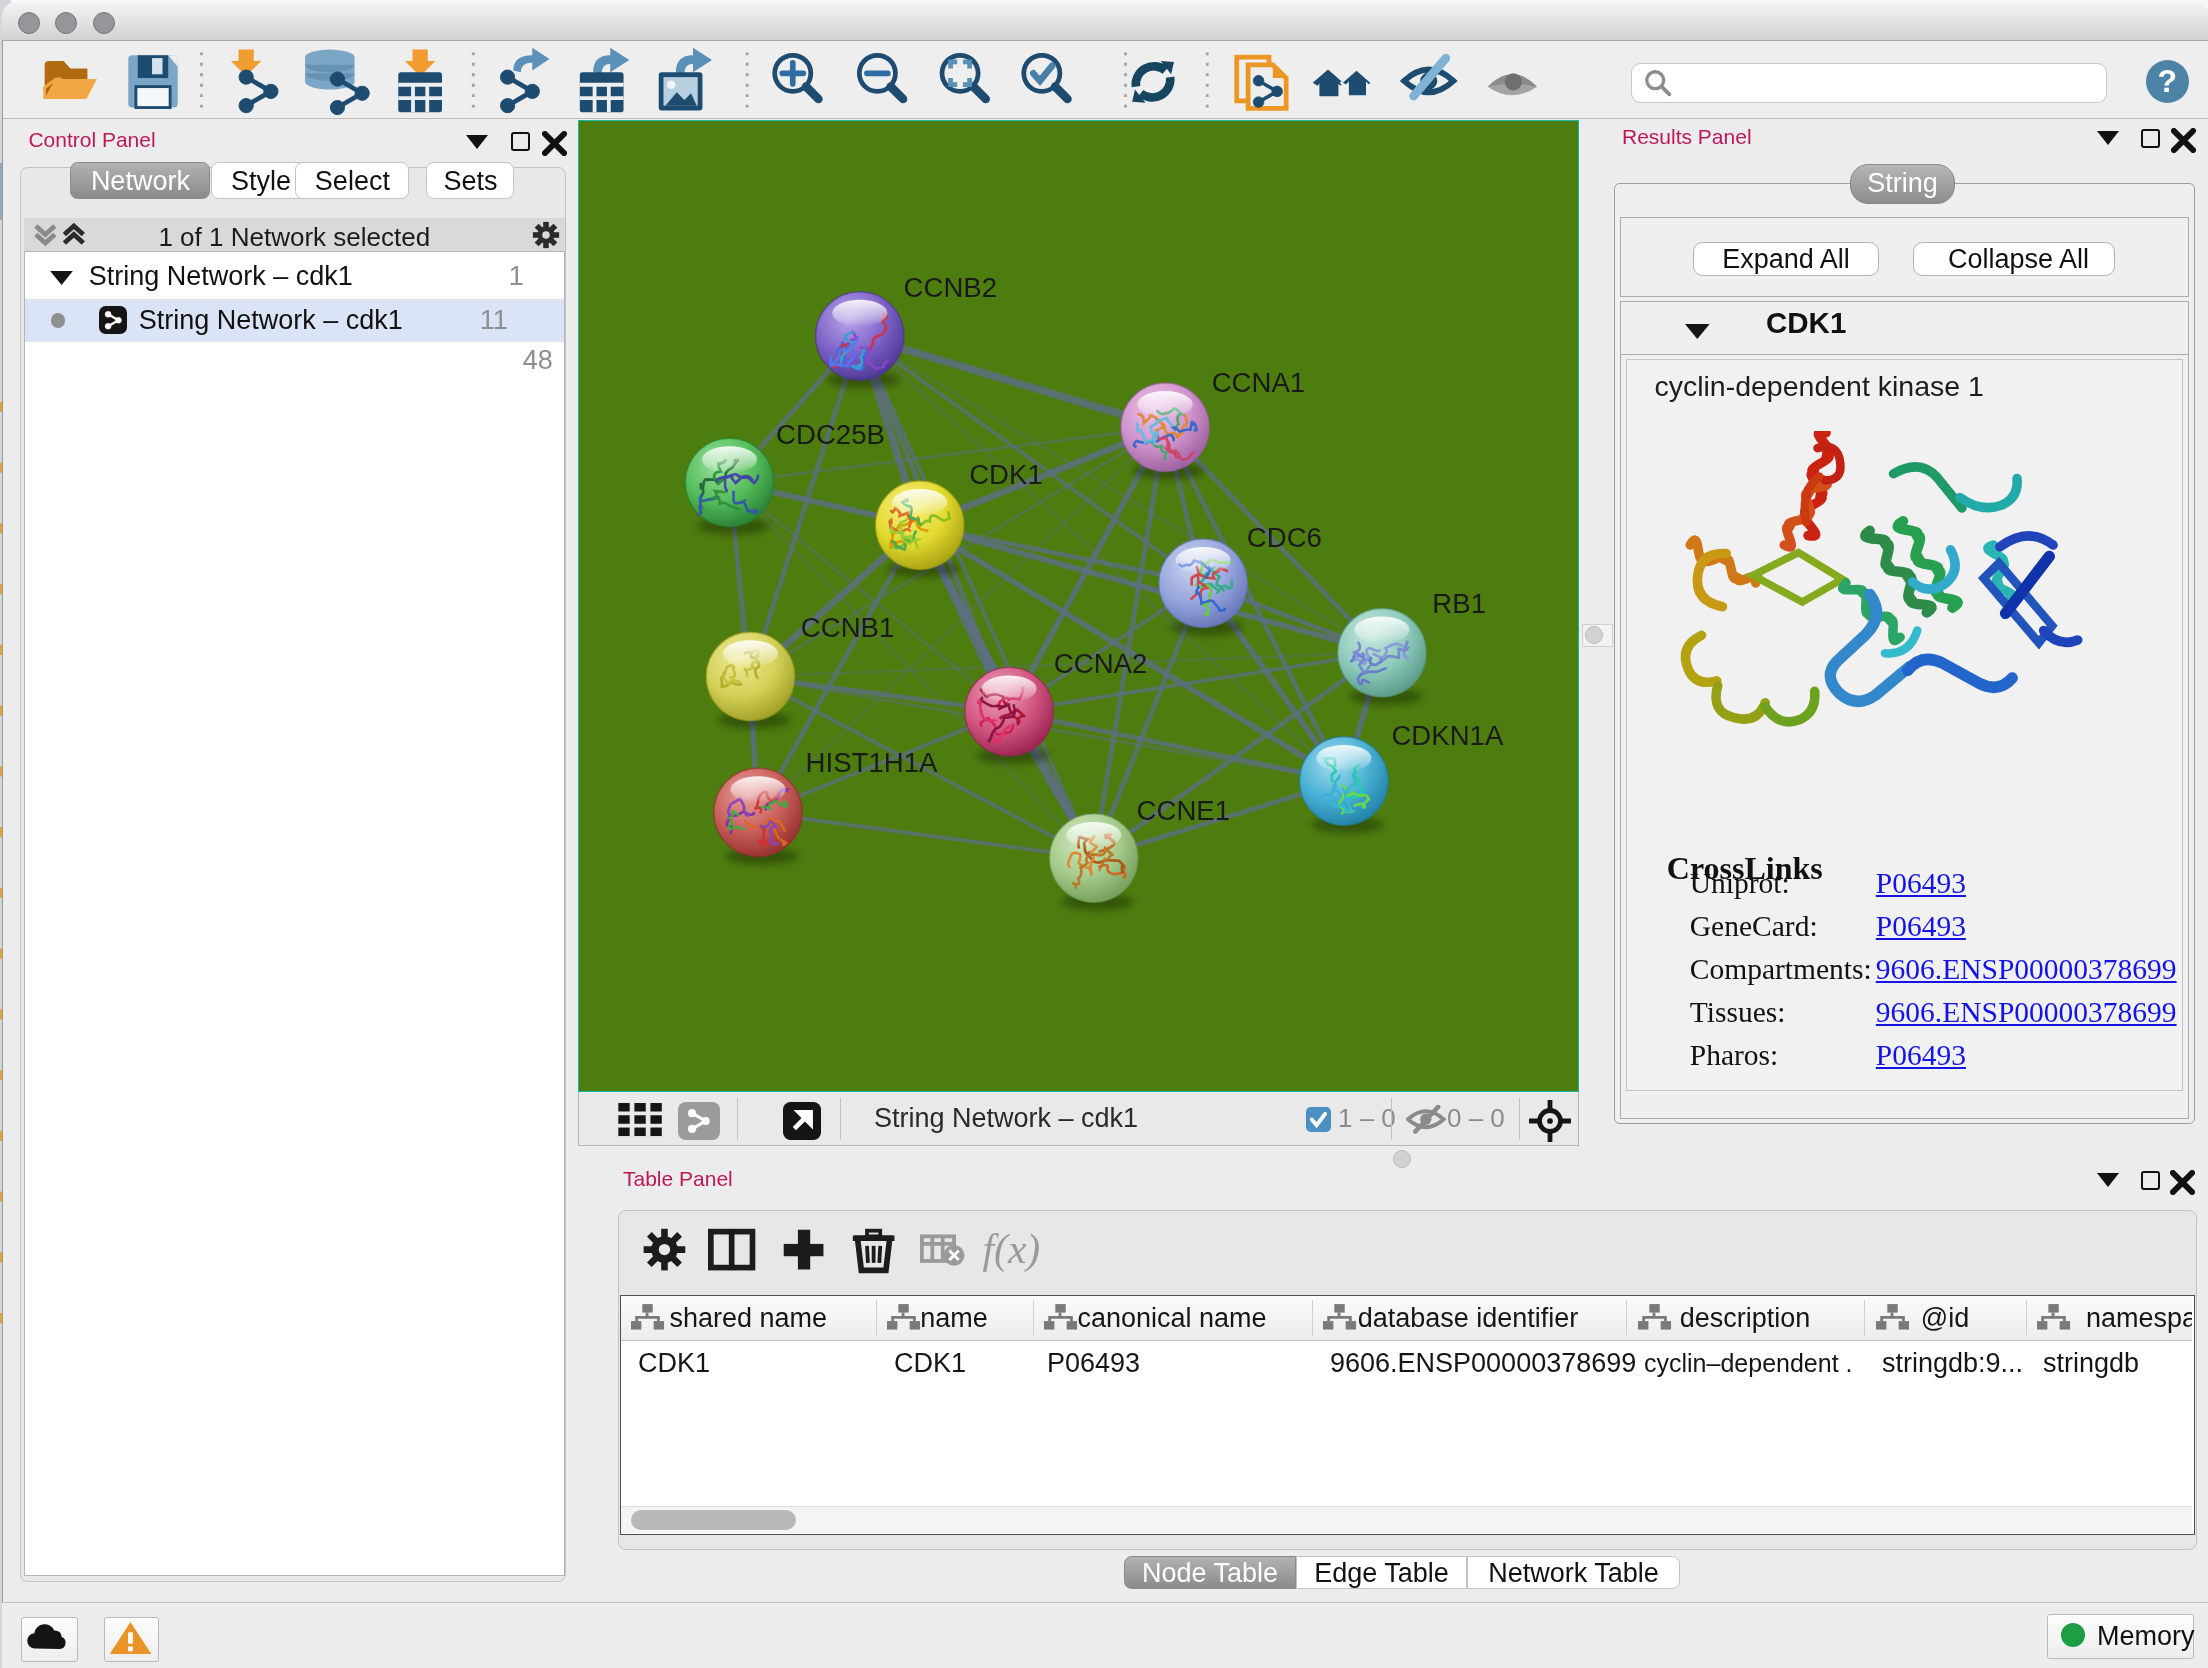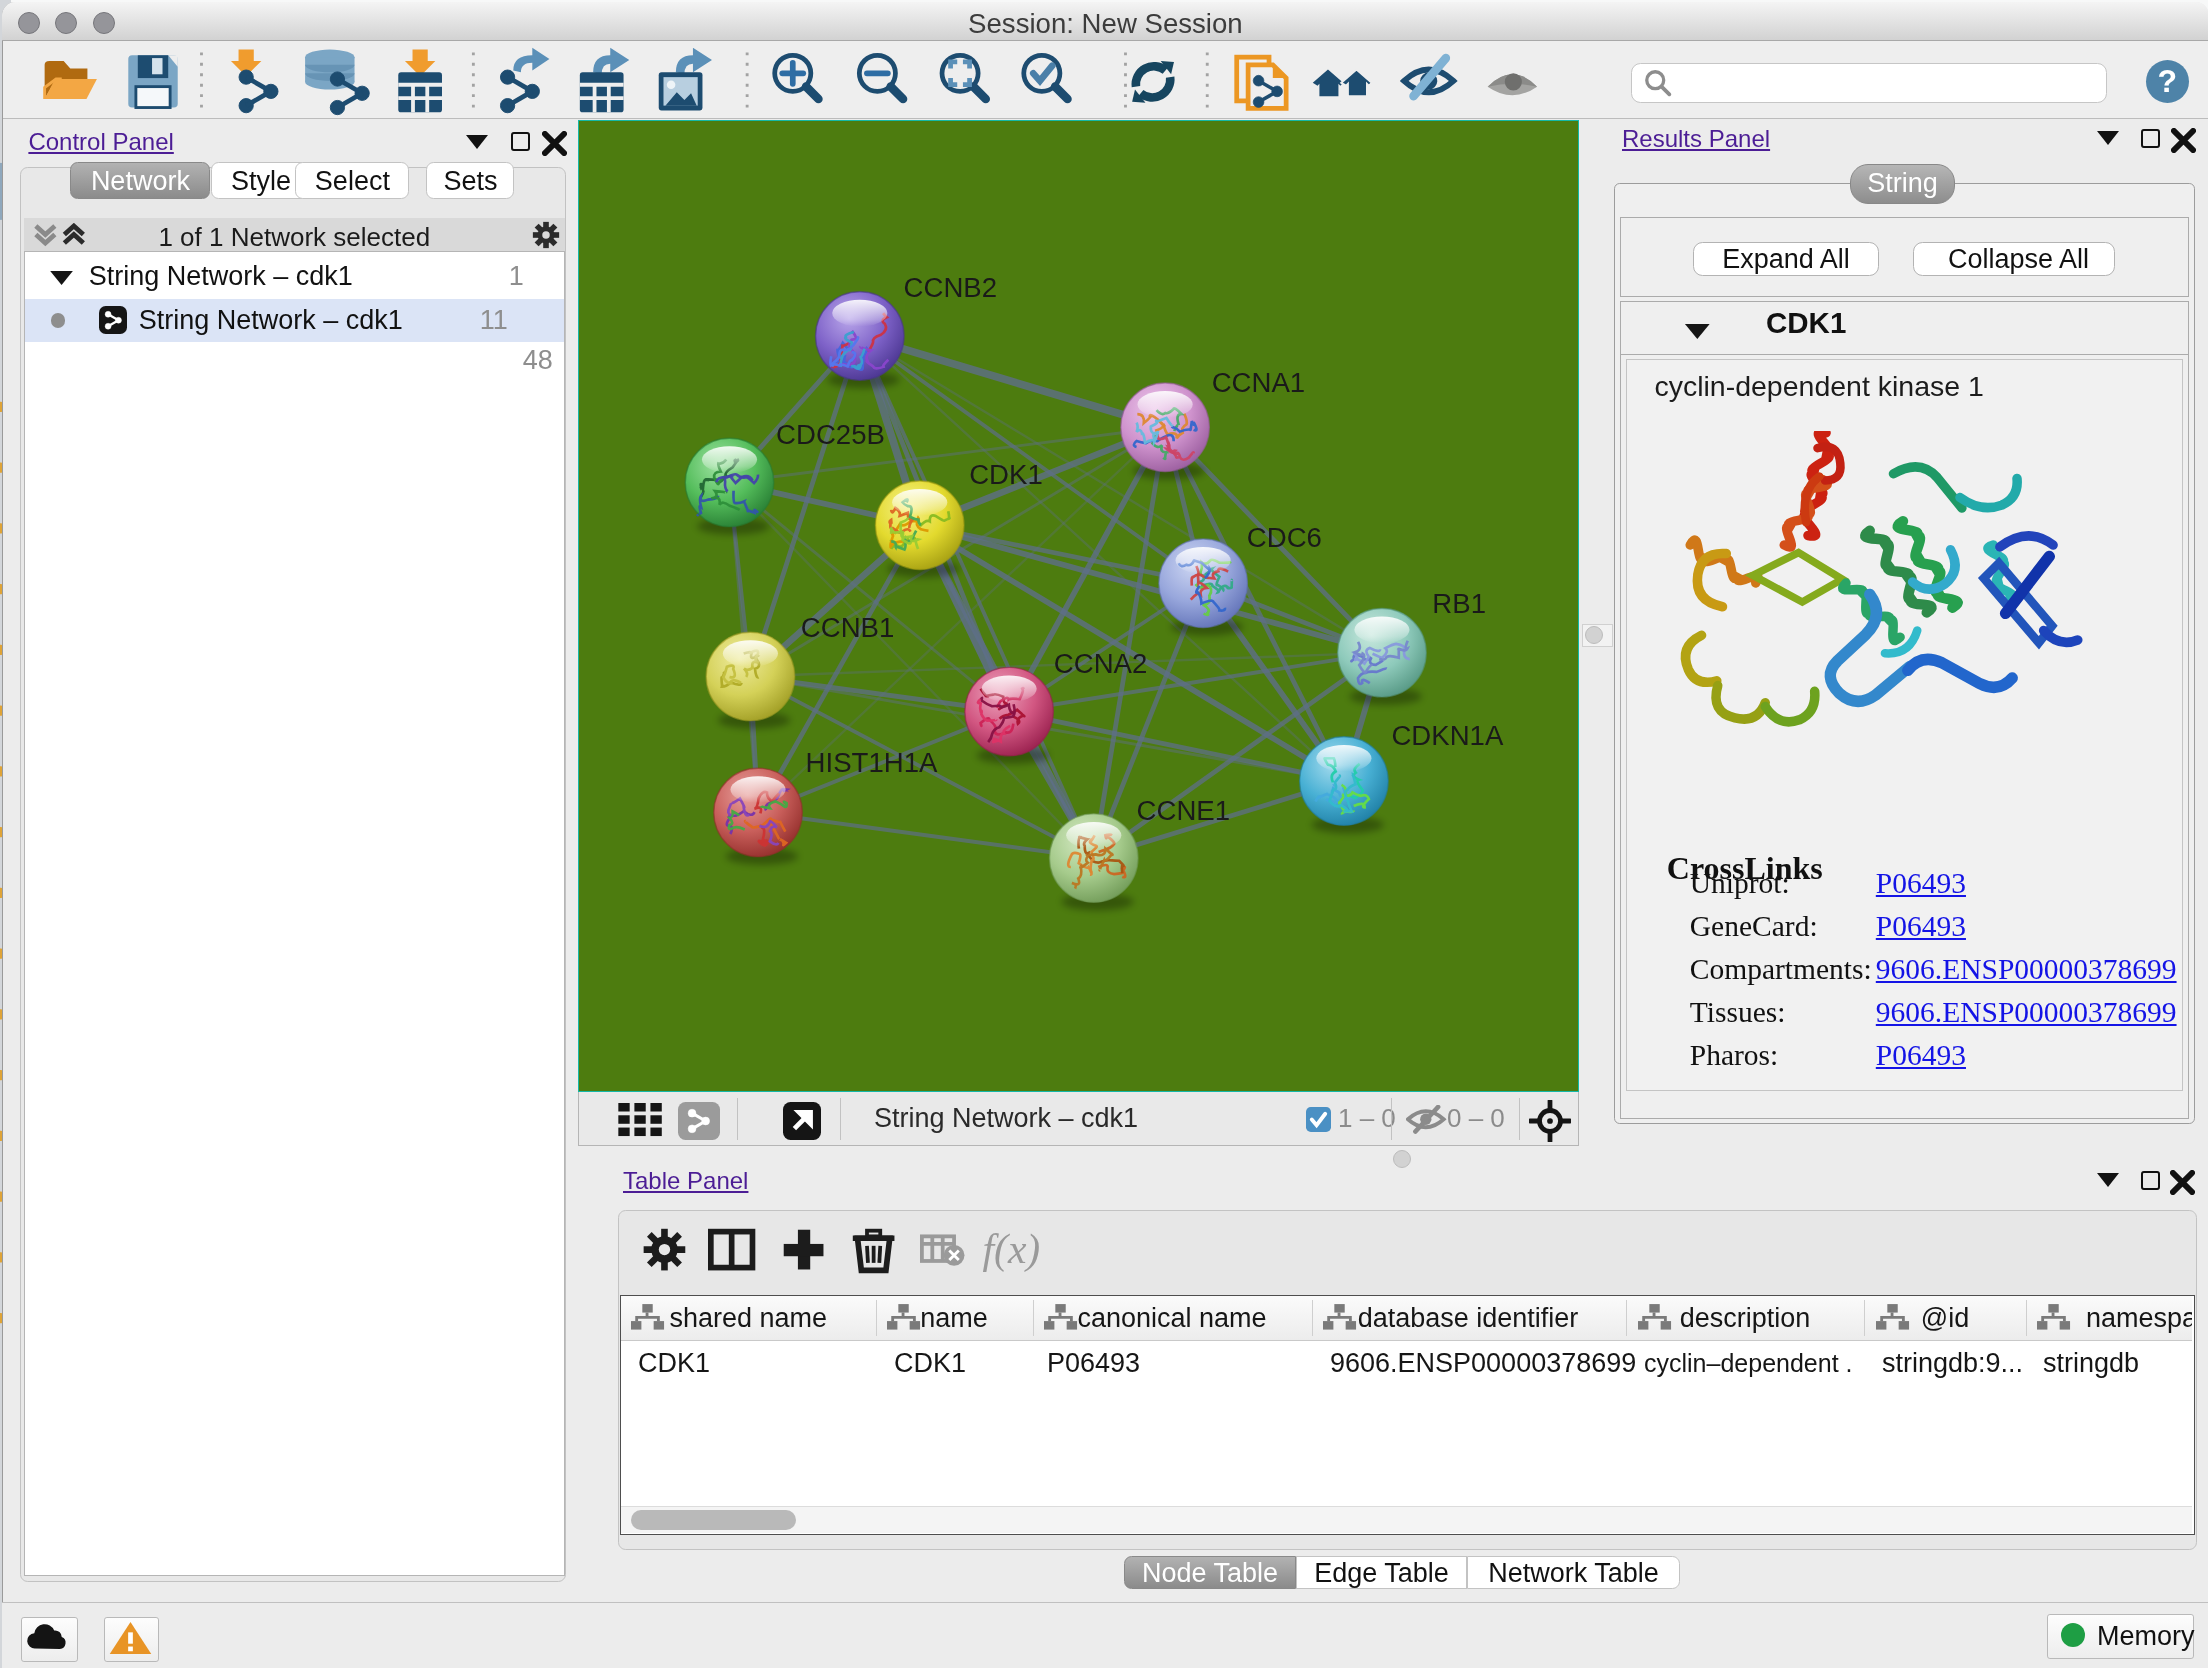--- a/index.html
+++ b/index.html
@@ -3,21 +3,21 @@
 <meta charset="utf-8">
 <style>
 html,body{margin:0;padding:0;}
 body{position:relative;width:2208px;height:1668px;overflow:hidden;background:#f7f8f8;font-family:"Liberation Sans",sans-serif;-webkit-font-smoothing:antialiased;}
 .abs{position:absolute;}
 #win{position:absolute;left:1.9px;top:1.9px;width:2207px;height:1666px;background:#ececec;border-radius:13.3px 13.3px 0 0;border-left:1px solid #9a9a9a;box-sizing:border-box;}
 #titlebar{position:absolute;left:1.9px;top:1.9px;width:2207px;height:39px;background:linear-gradient(#f4f4f4,#d2d2d2);border-bottom:1px solid #a8a8a8;border-radius:13.3px 13.3px 0 0;box-sizing:border-box;}
 .tl{position:absolute;top:10.5px;width:22px;height:22px;border-radius:50%;background:#95959a;border:1px solid #76767b;box-sizing:border-box;}
 #title{position:absolute;top:5.7px;left:0;width:100%;text-align:center;font-size:27.6px;color:#3c3c3c;}
 #toolbar{position:absolute;left:2.9px;top:41px;width:2206px;height:77px;background:#eeeeee;border-bottom:1.9px solid #bcbcbc;}
-.phead{font-size:24px;color:#4c1d95;text-decoration:underline;}
+.phead{font-size:21px;color:#be185d;}
 .tri{display:inline-block;width:0;height:0;border-left:11.4px solid transparent;border-right:11.4px solid transparent;border-top:14.3px solid #111;}
 .fsq{display:inline-block;width:19px;height:19px;border:2.9px solid #111;border-radius:2.9px;box-sizing:border-box;}
 .tab{position:absolute;box-sizing:border-box;border:1px solid #c3c3c3;background:#fff;color:#111;font-size:27px;text-align:center;border-radius:7.6px;}
 .tabsel{background:linear-gradient(#b2b2b2,#8b8b8b);color:#fff;border:1px solid #898989;}
 a.lnk{color:#1414e6;text-decoration:underline;}
 </style>
 </head>
 <body>
 <div id="leftdots" class="abs" style="left:0;top:0;width:11.4px;height:1668px;background:#d3d6da;">
     <svg class="abs" style="left:0;top:0;" width="11.4" height="1668" viewBox="0 0 12 1754">
@@ -38,21 +38,20 @@
       <circle cx="1" cy="1323" r="5.5" fill="#dfa437"></circle>
       <circle cx="1" cy="1387" r="5.5" fill="#dfa437"></circle>
       <rect x="0" y="170" width="3" height="60" fill="#8fa8bd"></rect>
     </svg>
   </div>
 <div id="win"></div>
 <div id="titlebar">
   <div class="tl" style="left:16px;"></div>
   <div class="tl" style="left:53px;"></div>
   <div class="tl" style="left:91px;"></div>
-  <div id="title">Session: New Session</div>
 </div>
 <div id="toolbar">
 <svg width="2206" height="77" style="position:absolute;left:0;top:0;" viewBox="0 0 2319 81">
   <defs>
     <g id="shareg">
           <circle cx="0" cy="0" r="7.5"></circle>
           <circle cx="26" cy="-15" r="7.5"></circle>
           <circle cx="26" cy="15" r="7.5"></circle>
           <line x1="0" y1="0" x2="26" y2="-15" stroke-width="5"></line>
           <line x1="0" y1="0" x2="26" y2="15" stroke-width="5"></line>

